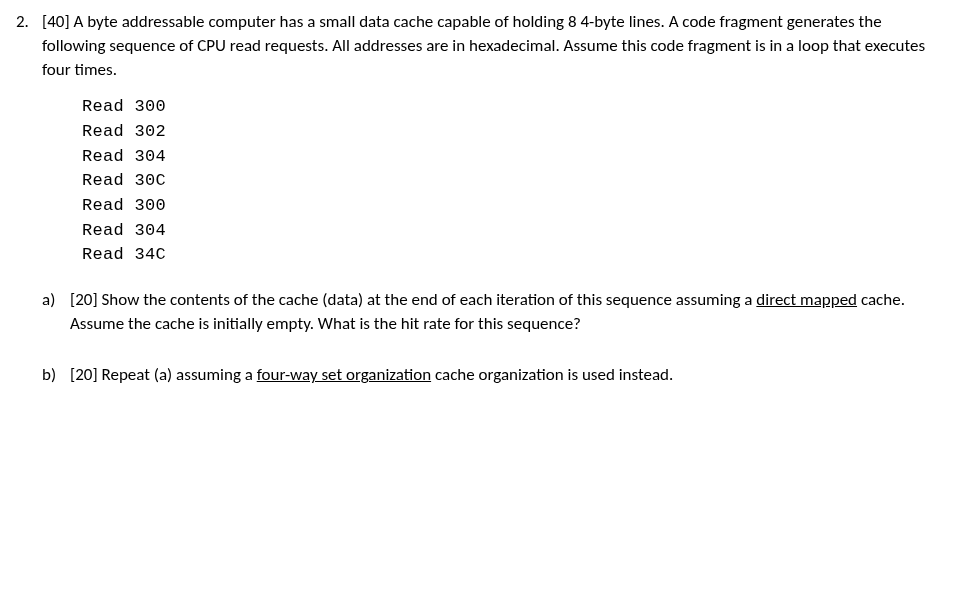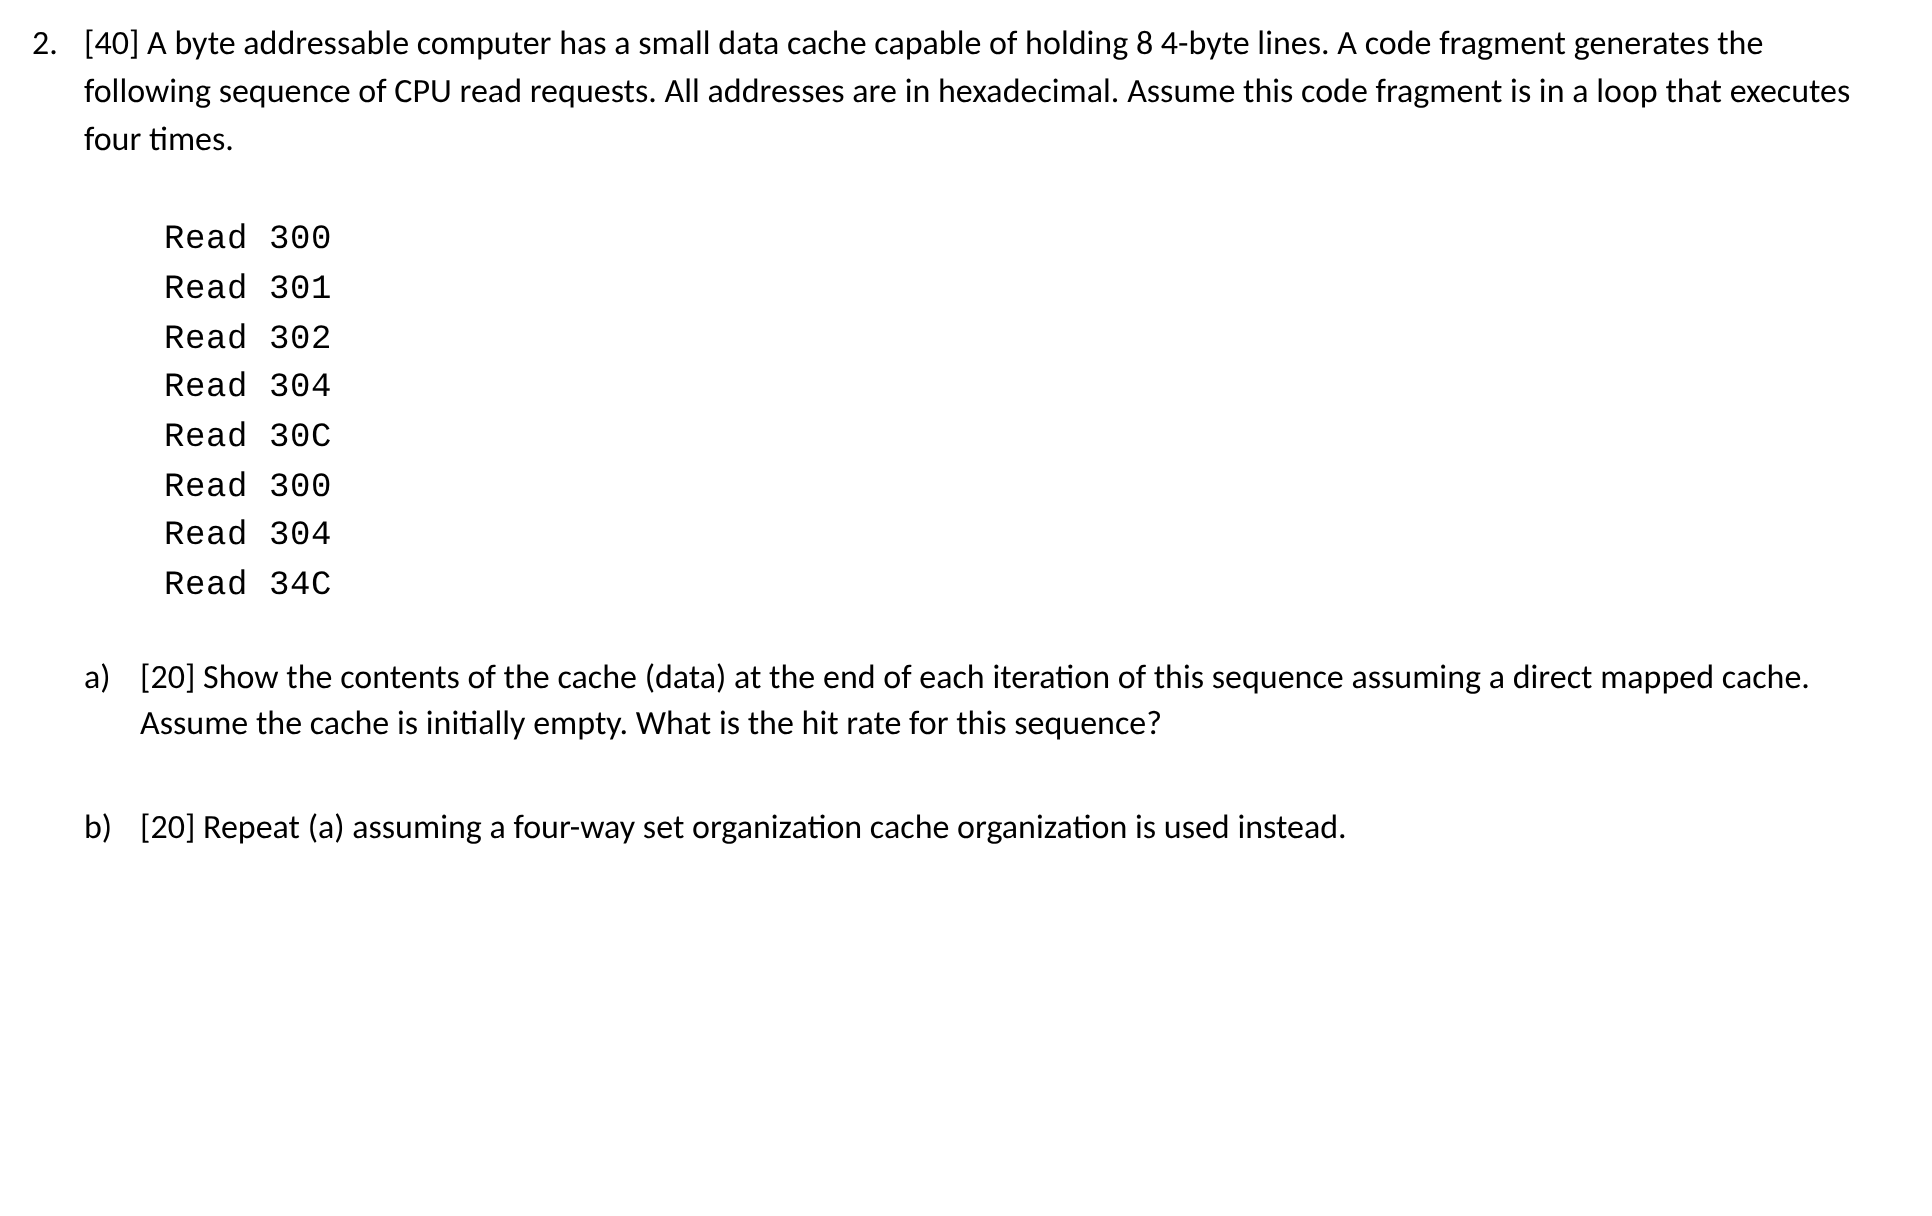--- a/index.html
+++ b/index.html
@@ -25,21 +25,21 @@
     .problem-number {
       width: 30px;
       flex-shrink: 0;
       text-align: left;
       padding-left: 4px;
     }
     .problem-body {
       flex: 1;
     }
     .intro-text {
-      margin-bottom: 28px;
+      margin-bottom: 14px;
     }
     .code-block {
       margin-left: 40px;
       margin-top: 4px;
       margin-bottom: 20px;
       font-family: 'Courier New', Courier, monospace;
       font-size: 17px;
       line-height: 1.45;
       letter-spacing: 0.3px;
     }
@@ -52,36 +52,36 @@
       margin-bottom: 28px;
     }
     .subpart-label {
       width: 28px;
       flex-shrink: 0;
     }
     .subpart-body {
       flex: 1;
     }
     .underline {
+      text-decoration: underline;
     }
   </style>
 </head>
 <body>
 
 <div class="problem-row">
   <div class="problem-number">2.</div>
   <div class="problem-body">
     <div class="intro-text">
       <span>[40]</span>
       <span>A byte addressable computer has a small data cache capable of holding 8 4-byte lines.  A code fragment generates the following sequence of CPU read requests.  All addresses are in hexadecimal.  Assume this code fragment is in a loop that executes four times.</span>
     </div>
 
     <div class="code-block">
       <div class="code-line">Read 300</div>
-      <div class="code-line">Read 301</div>
       <div class="code-line">Read 302</div>
       <div class="code-line">Read 304</div>
       <div class="code-line">Read 30C</div>
       <div class="code-line">Read 300</div>
       <div class="code-line">Read 304</div>
       <div class="code-line">Read 34C</div>
     </div>
 
     <div class="subpart">
       <div class="subpart-label">a)</div>

